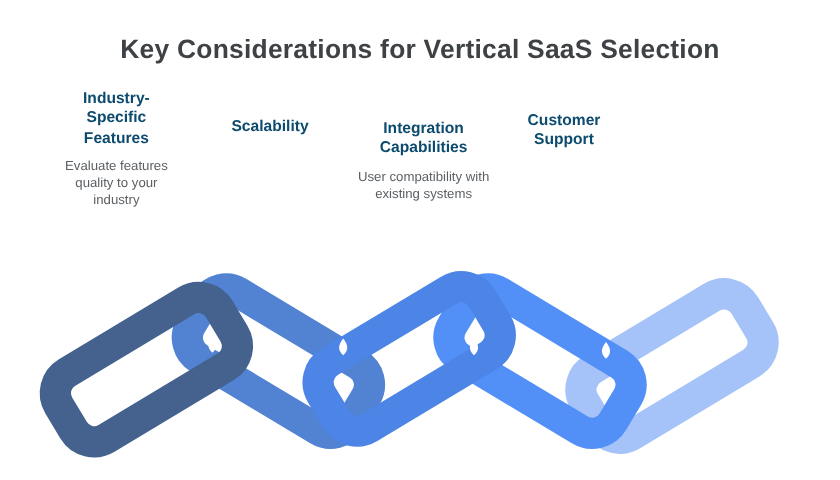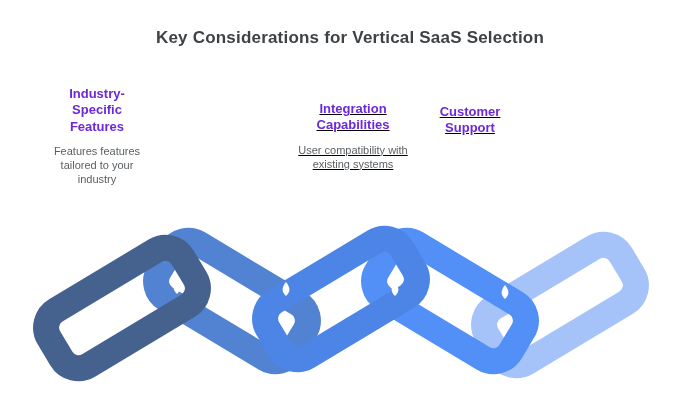--- a/index.html
+++ b/index.html
@@ -6,53 +6,54 @@
   .page{
     position:relative;
     width:700px;height:400px;
     background:#ffffff;
     overflow:hidden;
     font-family:"Liberation Sans", sans-serif;
   }
   .main-title{
     position:absolute;top:28px;left:0;width:100%;
     text-align:center;
-    font-size:17px;font-weight:bold;
+    font-size:22px;font-weight:bold;
     color:#3e4245;letter-spacing:.2px;
   }
   .col{position:absolute;text-align:center;}
   .col-title{
-    font-size:13px;font-weight:bold;color:#6d28d9;
-    line-height:1.25;margin:12px auto 9px;
+    font-size:13px;font-weight:bold;color:#0c4a6e;
+    line-height:1.25;margin:0 auto 9px;
   }
   .col-desc{
     font-size:11px;color:#5a5f63;line-height:1.3;margin:0;
   }
   
   .c0{left:47px;top:74px;width:100px;}
   .c1{left:173px;top:97px;width:104px;}
-  .c2{left:290px;top:89px;width:126px;text-decoration:underline;}
-  .c3{left:418px;top:92px;width:104px;text-decoration:underline;}
+  .c2{left:290px;top:99px;width:126px;}
+  .c3{left:418px;top:92px;width:104px;}
   .c4{left:538px;top:107px;width:110px;}
   .c4 .col-title{max-width:80px;}
   .chain{position:absolute;left:0;top:198px;}
 </style>
 </head>
 <body>
 
 <div class="page">
 
   <div class="main-title">Key Considerations for Vertical SaaS Selection</div>
 
   <div class="col c0">
     <div class="col-title">Industry-Specific Features</div>
-    <p class="col-desc">Features features tailored to your industry</p>
+    <p class="col-desc">Evaluate features quality to your industry</p>
   </div>
 
   <div class="col c1">
+    <div class="col-title">Scalability</div>
   </div>
 
   <div class="col c2">
     <div class="col-title">Integration Capabilities</div>
     <p class="col-desc">User compatibility with existing systems</p>
   </div>
 
   <div class="col c3">
     <div class="col-title">Customer Support</div>
   </div>

